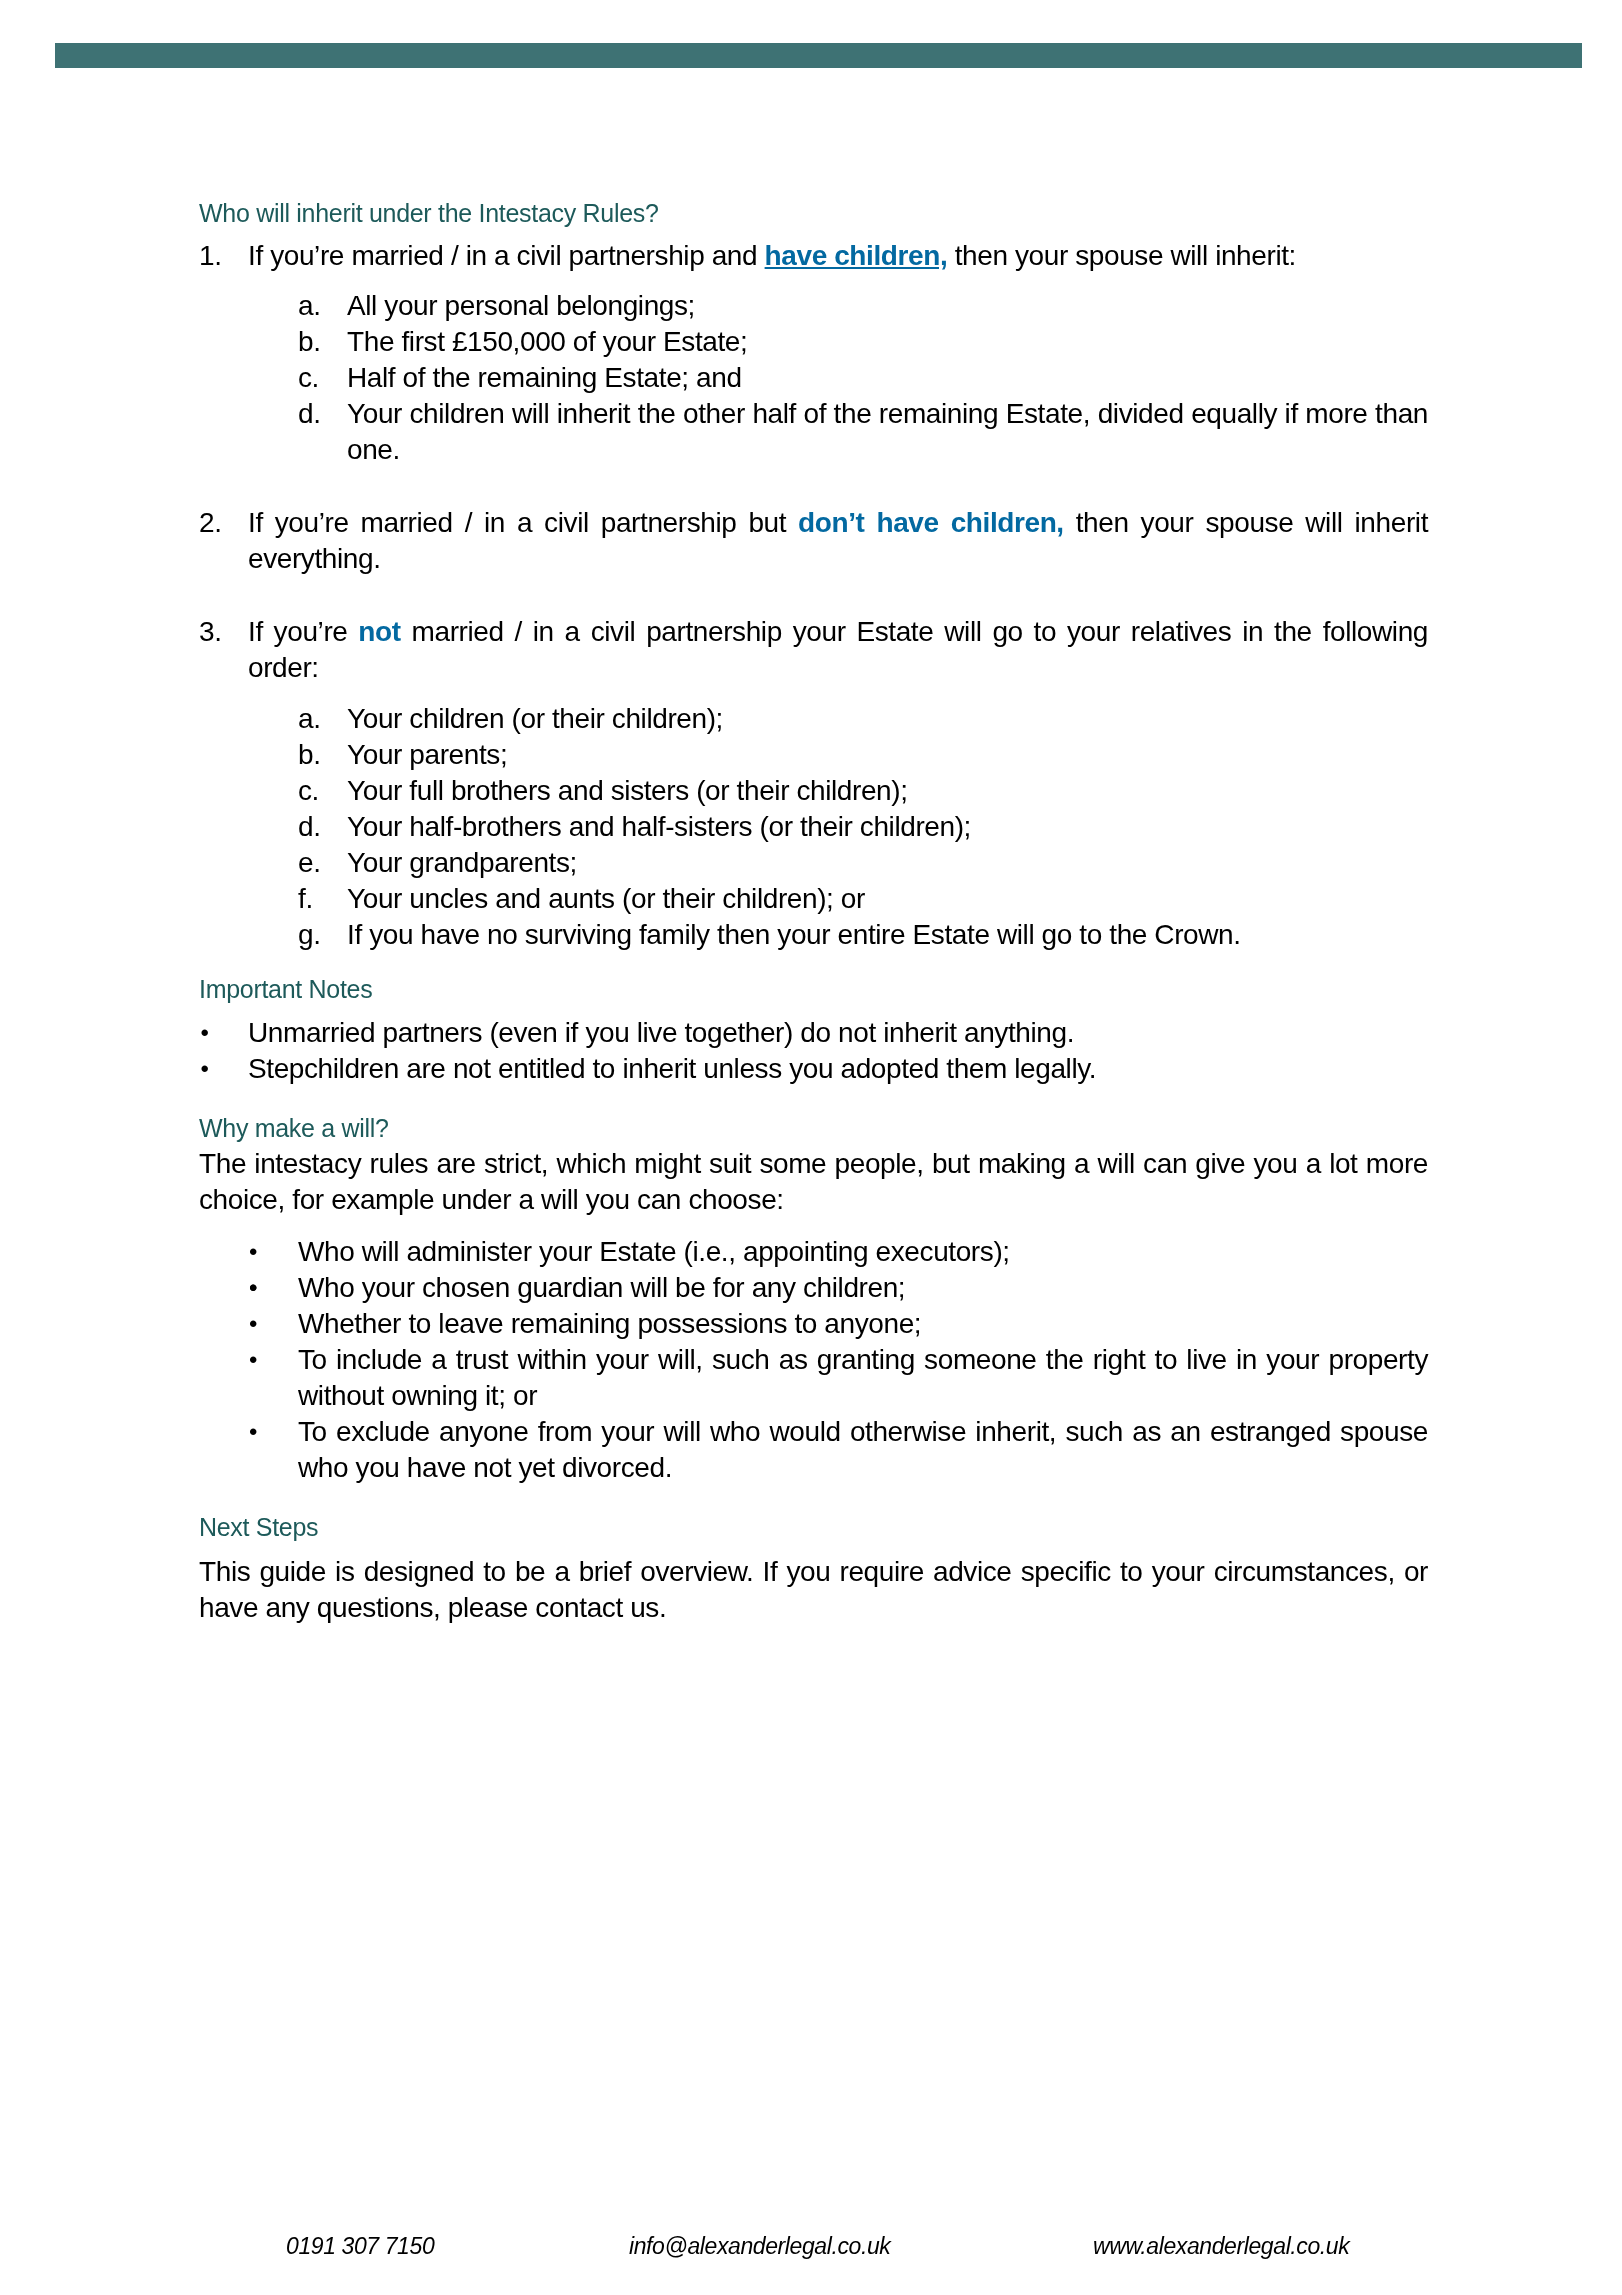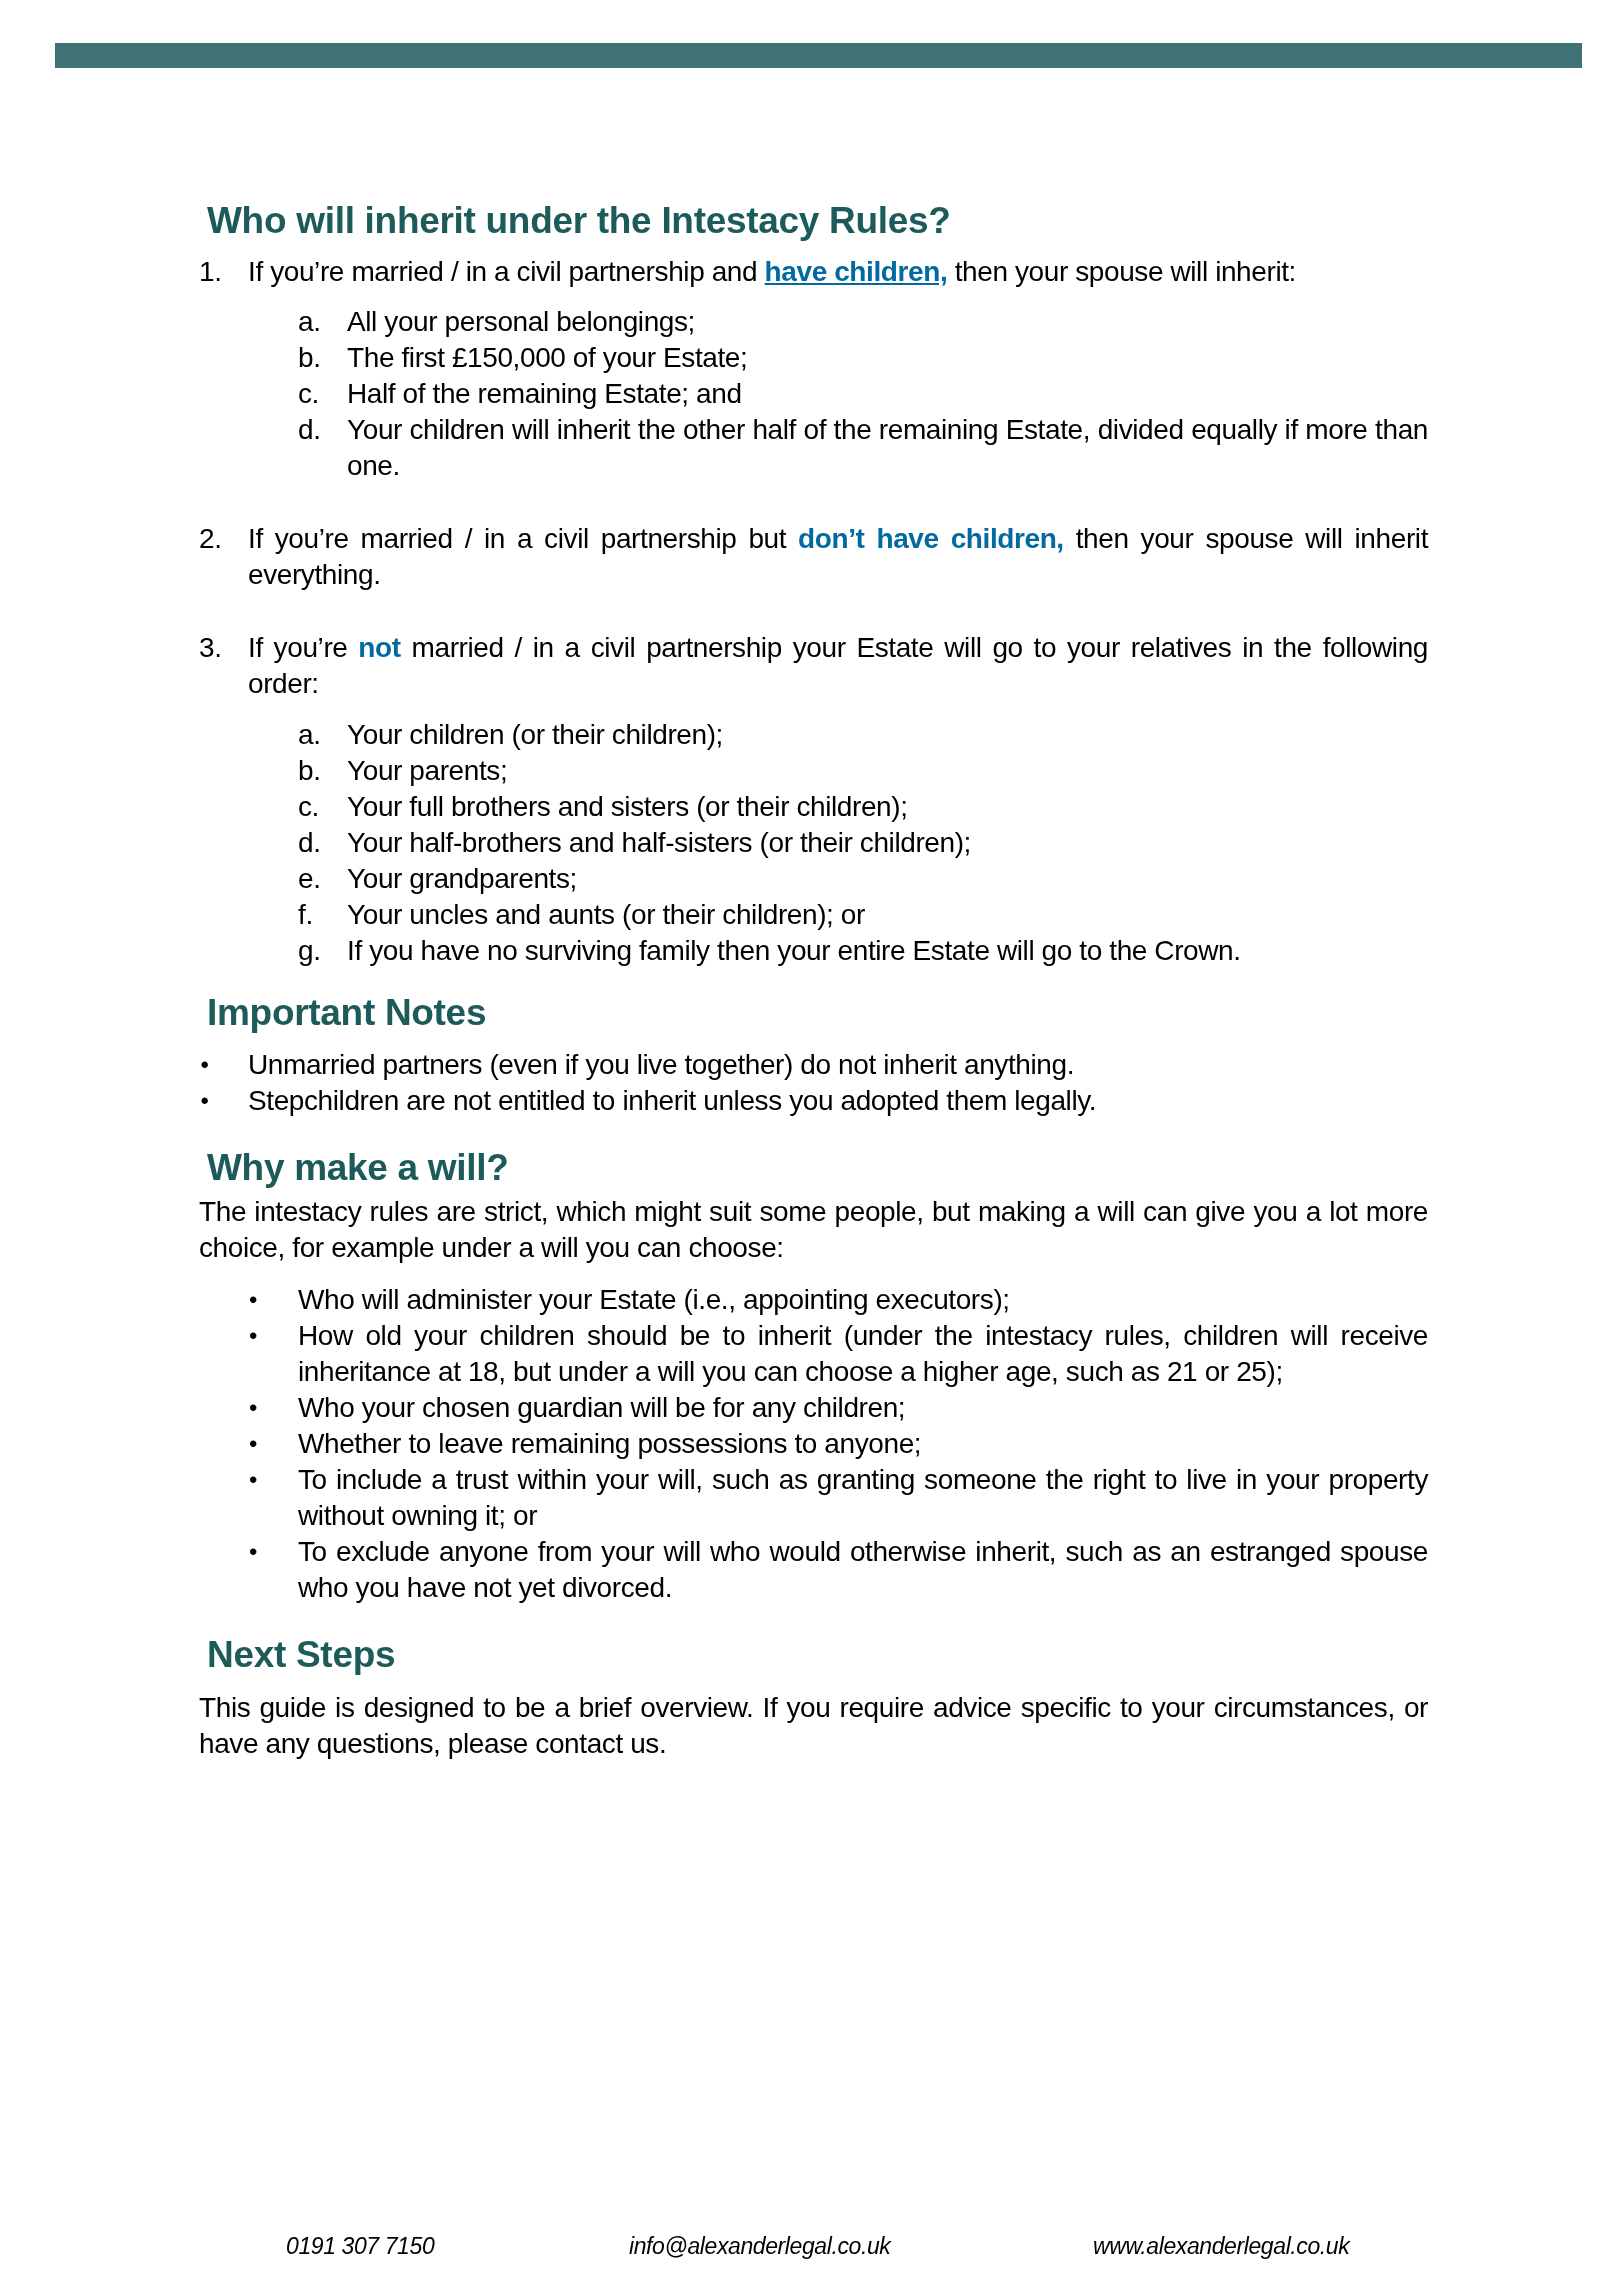--- a/index.html
+++ b/index.html
@@ -1,20 +1,20 @@
 <!DOCTYPE html>
 <html style="font-size:13px"><head>
 <meta charset="utf-8">
 <style>
   html, body { margin: 0; padding: 0; background: #ffffff; }
   body { width: 1623px; height: 2295px; position: relative; overflow: hidden;
          font-family: "Liberation Sans", sans-serif; color: #000; }
   .topbar { position: absolute; left: 55px; top: 43px; width: 1527px; height: 25px; background: #3e7274; }
   .page { position: absolute; left: 199px; top: 195px; width: 1229px; font-size: 28px; line-height: 36px; }
-  .h { color: #1d5a5a; font-weight: bold; font-size: 37px; line-height: 36px; margin: 8px; letter-spacing: -0.3px; }
+  .h { color: #1d5a5a; font-weight: normal; font-size: 25px; line-height: 36px; margin: 0; letter-spacing: -0.3px; }
   .row { position: relative; text-align: justify; letter-spacing: -0.4px; }
   .num { position: absolute; left: 0; top: 0; }
   .lvl1 { padding-left: 49px; }
   .lvl2 { padding-left: 148px; }
   .lvl2 .num { left: 99px; }
   .bul { padding-left: 49px; }
   .bul .num { left: 1.6px; font-size: 24px; }
   .bul2 { padding-left: 99px; }
   .bul2 .num { left: 50px; font-size: 24px; }
   .green { color: #0369a1; font-weight: bold; text-decoration: underline; }
@@ -71,21 +71,21 @@
   <h2 class="h">Important Notes</h2>
   <div style="height:8px"></div>
   <div class="row bul"><span class="num">•</span><span>Unmarried partners (even if you live together) do not inherit anything.</span></div>
   <div class="row bul"><span class="num">•</span><span>Stepchildren are not entitled to inherit unless you adopted them legally.</span></div>
 
   <div style="height:23px"></div>
   <h2 class="h">Why make a will?</h2>
   <div class="row">The intestacy rules are strict, which might suit some people, but making a will can give you a lot more choice, for example under a will you can choose:</div>
   <div style="height:16px"></div>
   <div class="row bul2"><span class="num">•</span><span>Who will administer your Estate (i.e., appointing executors);</span></div>
-  <div class="row bul2"><span class="num">•</span><span>How old your children should be to inherit (under the intestacy rules, children will receive inheritance at 18, but under a will you can choose a higher age, such as 21 or 25);</span></div>
+  <div class="row bul2"><span class="num">•</span></div>
   <div class="row bul2"><span class="num">•</span><span>Who your chosen guardian will be for any children;</span></div>
   <div class="row bul2"><span class="num">•</span><span>Whether to leave remaining possessions to anyone;</span></div>
   <div class="row bul2"><span class="num">•</span><span>To include a trust within your will, such as granting someone the right to live in your property without owning it; or</span></div>
   <div class="row bul2"><span class="num">•</span><span>To exclude anyone from your will who would otherwise inherit, such as an estranged spouse who you have not yet divorced.</span></div>
 
   <div style="height:23px"></div>
   <h2 class="h">Next Steps</h2>
   <div style="height:9.7px"></div>
   <div class="row">This guide is designed to be a brief overview. If you require advice specific to your circumstances, or have any questions, please contact us.</div>
 </div>

